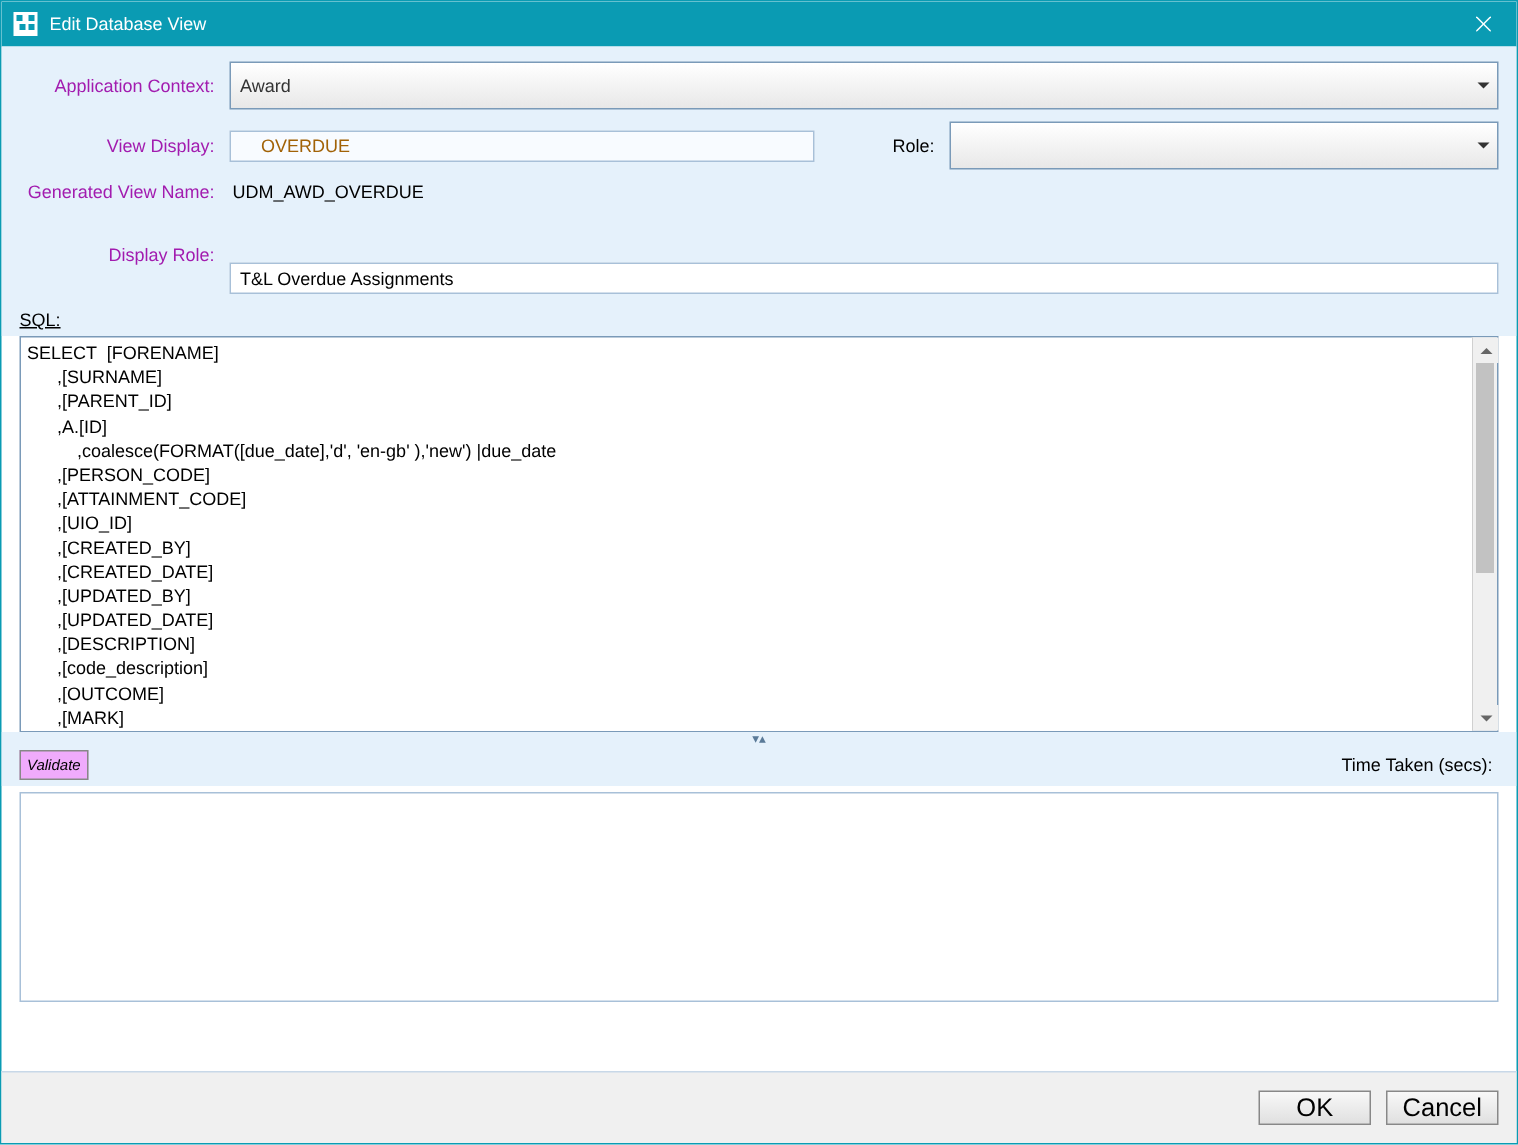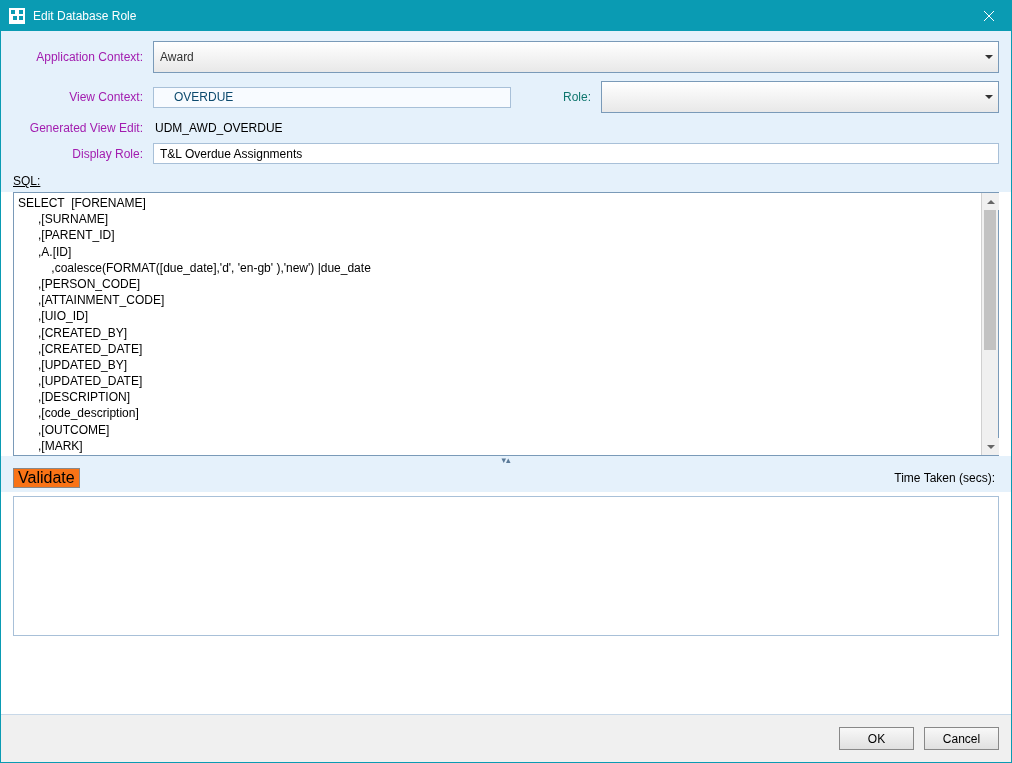--- a/index.html
+++ b/index.html
@@ -58,21 +58,21 @@
   .form-row .lbl {
     width: 140px;
     text-align: right;
     padding-right: 10px;
     color: #a21caf;
   }
   .form-row .lbl2 {
     width: 60px;
     text-align: right;
     padding-right: 10px;
-    color: #0f766e;
+    color: #000000;
   }
   .ctrl {
     height: 32px;
     border: 1px solid #7a9ab8;
     background: linear-gradient(#ffffff, #e8e8e8);
     font-size: 12px;
     padding: 0 6px;
     color: #333;
   }
   .combo {
@@ -163,25 +163,26 @@
 
   .validate-bar {
     background: #e5f1fb;
     padding: 4px 12px;
     display: flex;
     align-items: center;
   }
   .validate-bar button {
     height: 20px;
     border: 1px solid #888;
-    background: #f97316;
+    background: #f0abfc;
     padding: 0 4px;
-    font-size: 16px;
+    font-size: 10px;
     font-family: inherit;
     cursor: pointer;
+    font-style: italic;
   }
   .validate-bar .spacer { flex: 1; }
   .validate-bar .time { color: #000000; }
 
   .results {
     margin: 4px 12px 0 12px;
     height: 140px;
     border: 1px solid #a8c0d8;
     background: #ffffff;
   }
@@ -195,67 +196,67 @@
     display: flex;
     align-items: center;
     justify-content: flex-end;
     padding: 0 12px;
     gap: 10px;
   }
   .button-bar button {
     width: 75px; height: 23px;
     border: 1px solid #888;
     background: linear-gradient(#f8f8f8, #e0e0e0);
-    font-size: 12px;
+    font-size: 17px;
     font-family: inherit;
     cursor: pointer;
   }
 </style>
 </head>
 <body>
 
 <div class="titlebar">
   <div class="app-icon"></div>
-  <div class="title">Edit Database Role</div>
+  <div class="title">Edit Database View</div>
   <div class="close">
     <svg viewBox="0 0 10 10">
         <line x1="0" y1="0" x2="10" y2="10" stroke="#fff" stroke-width="1"></line>
         <line x1="10" y1="0" x2="0" y2="10" stroke="#fff" stroke-width="1"></line>
       </svg>
   </div>
 </div>
 
 <div class="form-area">
 
   <div class="form-row">
     <div class="lbl">Application Context:</div>
     <div class="combo">
       <button class="ctrl">Award</button>
       <div class="arrow"></div>
     </div>
   </div>
 
   <div class="form-row">
-    <div class="lbl">View Context:</div>
-    <input class="textin" style="width: 358px; color: #0c4a6e; padding-left: 20px;" readonly="" value="OVERDUE">
+    <div class="lbl">View Display:</div>
+    <input class="textin" style="width: 390px; color: #a16207; padding-left: 20px;" readonly="" value="OVERDUE">
     <div class="lbl2" style="margin-left:30px">Role:</div>
     <div class="combo">
       <button class="ctrl"></button>
       <div class="arrow"></div>
     </div>
   </div>
 
   <div class="form-row">
-    <div class="lbl">Generated View Edit:</div>
+    <div class="lbl">Generated View Name:</div>
     <div class="static-val">UDM_AWD_OVERDUE</div>
   </div>
 
   <div class="form-row" style="margin-bottom:2px">
     <div class="lbl">Display Role:</div>
-    <input class="textin" style="flex: 1 1 0%;" value="T&amp;L Overdue Assignments">
+    <input class="textin" style="flex: 1 1 0%; margin-top: 32px;" value="T&amp;L Overdue Assignments">
   </div>
 
 </div>
 
 <div class="sql-label">SQL:</div>
 
 <div class="sql-wrap">
   <textarea class="sql-text" spellcheck="false" style="">SELECT  [FORENAME]
       ,[SURNAME]
       ,[PARENT_ID]

